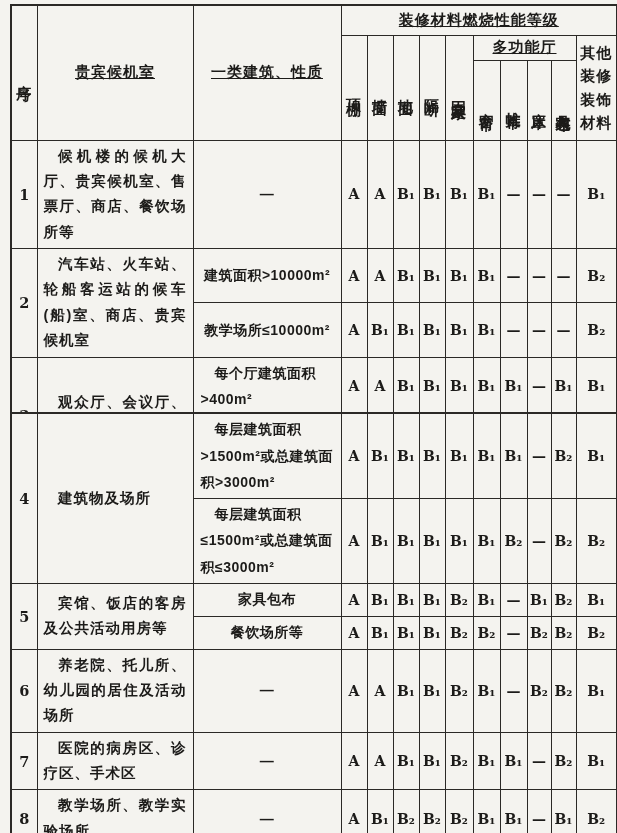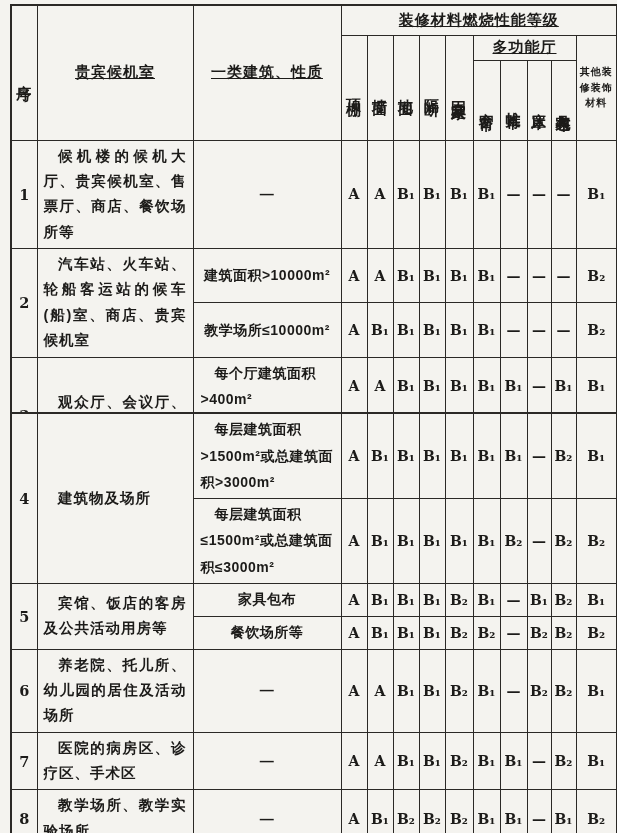--- a/index.html
+++ b/index.html
@@ -10,21 +10,21 @@
   .t2{position:absolute;left:10px;top:412px;}
   table{border:2px solid #2b2926;}
   td,th{border:1.5px solid #2b2926;padding:0;vertical-align:middle;text-align:center;
         font-weight:bold;overflow:hidden;}
   th{font-size:15px;letter-spacing:1px;text-decoration:underline;}
   
   .v{writing-mode:vertical-rl;text-orientation:upright;display:inline-block;
      letter-spacing:3px;font-size:15px;line-height:1;}
   .v4{letter-spacing:1px;}
   .wrap2{display:inline-block;width:34px;word-break:break-all;line-height:1.55;
-         font-size:10px;letter-spacing:1px;}
+         font-size:15px;letter-spacing:1px;}
   
   .no{font-family:"DejaVu Serif",serif;font-size:14.5px;}
   .bld{padding:3px 6px;margin-left:22px;}
   .bt{display:inline-block;text-align:justify;text-indent:1em;font-size:14.5px;
       letter-spacing:1px;line-height:1.75;width:100%;box-sizing:border-box;}
   .scale{font-size:14px;padding:2px 3px;}
   .scale .st{white-space:pre-line;line-height:1.9;letter-spacing:0.5px;}
   .scale-l .st{display:block;text-align:left;text-indent:1em;padding-left:4px;}
   .scale-c .st{display:inline-block;text-align:center;}
   .val{font-family:"DejaVu Serif",serif;font-size:14px;font-weight:bold;}

